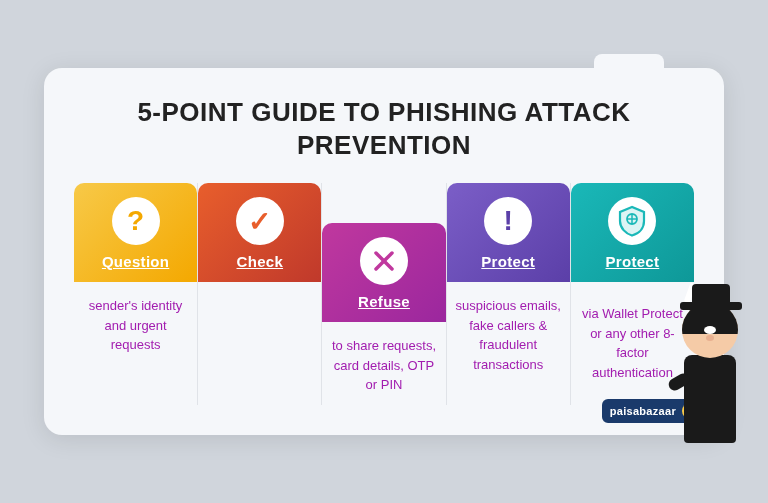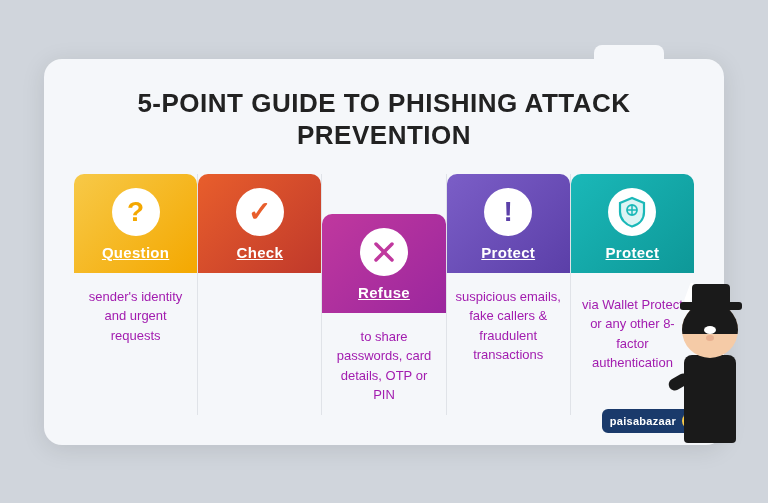--- a/index.html
+++ b/index.html
@@ -156,21 +156,21 @@
         <div class="col col-3">
           <div class="col-header" style="background: linear-gradient(135deg, rgb(192, 56, 158) 0%, rgb(155, 39, 158) 100%); margin-top: 40px;">
             <div class="icon-circle">
               <svg width="30" height="30" viewBox="0 0 30 30">
                 <line x1="7" y1="7" x2="23" y2="23" stroke="#c0389e" stroke-width="3.5" stroke-linecap="round"></line>
                 <line x1="23" y1="7" x2="7" y2="23" stroke="#c0389e" stroke-width="3.5" stroke-linecap="round"></line>
               </svg>
             </div>
             <span class="col-label">Refuse</span>
           </div>
-          <div class="col-body">to share passwords, card details, OTP or PIN</div>
+          <div class="col-body">to share requests, card details, OTP or PIN</div>
         </div>
         <div class="col col-4">
           <div class="col-header" style="background: linear-gradient(135deg, rgb(123, 94, 199) 0%, rgb(91, 63, 168) 100%);">
             <div class="icon-circle">
               <span style="font-size:28px;font-weight:900;color:#5b3fa8;">!</span>
             </div>
             <span class="col-label">Protect</span>
           </div>
           <div class="col-body">suspicious emails, fake callers &amp; fraudulent transactions</div>
         </div>

